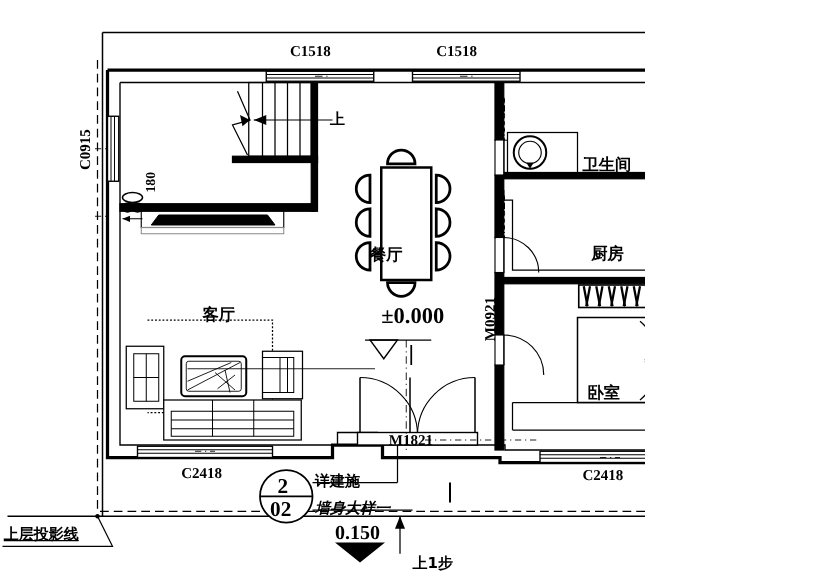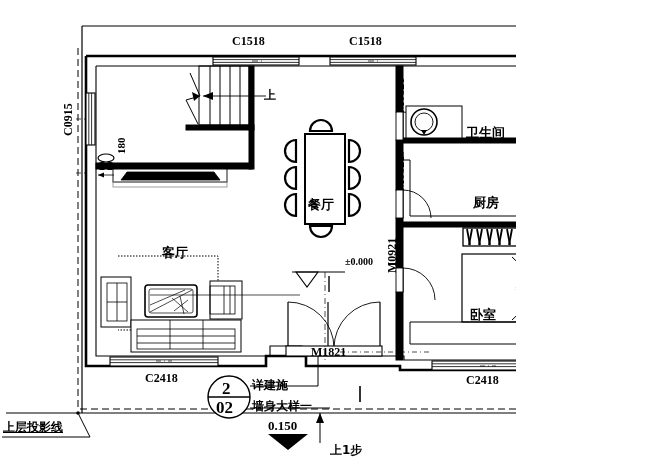--- a/index.html
+++ b/index.html
@@ -396,33 +396,33 @@
 
   <div class="lbl lbl-code" style="left:145px; top:372px;">C2418</div>
   <div class="lbl lbl-code" style="left:466px; top:374px;">C2418</div>
 
   <div class="lbl lbl-code rot90" style="left:394px; top:113px;">M0821</div>
   <div class="lbl lbl-code rot90" style="left:394px; top:191px;">M0821</div>
   <div class="lbl lbl-code rot90" style="left:386px; top:273px;">M0921</div>
   <div class="lbl lbl-code" style="left:311px; top:346px;">M1821</div>
 
   <div class="lbl lbl-room" style="left:162px; top:214px;">客厅</div>
-  <div class="lbl lbl-room" style="left:308px; top:166px;">餐厅</div>
+  <div class="lbl lbl-room" style="left:296px; top:166px;">餐厅</div>
   <div class="lbl lbl-room" style="left:466px; top:94px;">卫生间</div>
-  <div class="lbl lbl-room" style="left:473px; top:165px;font-family:Liberation Mono, monospace;">厨房</div>
+  <div class="lbl lbl-room" style="left:473px; top:165px;">厨房</div>
   <div class="lbl lbl-room" style="left:470px; top:276px;">卧室</div>
 
   <div class="lbl lbl-note" style="left:264px; top:89px;">上</div>
 
   <div class="lbl lbl-small rot90" style="left:116px; top:154px;">180</div>
 
-  <div class="lbl lbl-code" style="left:305px; top:257px; font-size:10px;margin-left:40px;">±0.000</div>
-  <div class="lbl lbl-code" style="left:268px; top:419px; font-size:13px;">0.150</div>
+  <div class="lbl lbl-code" style="left:305px; top:243px; font-size:18px;">±0.000</div>
+  <div class="lbl lbl-code" style="left:268px; top:419px; font-size:16px;">0.150</div>
 
   <div class="lbl lbl-callout-num" style="left:222px; top:380px;">2</div>
   <div class="lbl lbl-callout-num" style="left:216px; top:399px;">02</div>
   <div class="lbl lbl-note" style="left:252px; top:379px;text-align:right;">详建施</div>
-  <div class="lbl lbl-note" style="left:252px; top:400px;">墙身大样一</div>
+  <div class="lbl lbl-note" style="left:252px; top:400px;font-style:italic;">墙身大样一</div>
 
   <div class="lbl lbl-note" style="left:3px; top:421px; text-decoration:underline;text-align:center;">上层投影线</div>
   <div class="lbl lbl-note" style="left:330px; top:444px; ">上1步</div>
 
 </div>
 
 </body></html>

